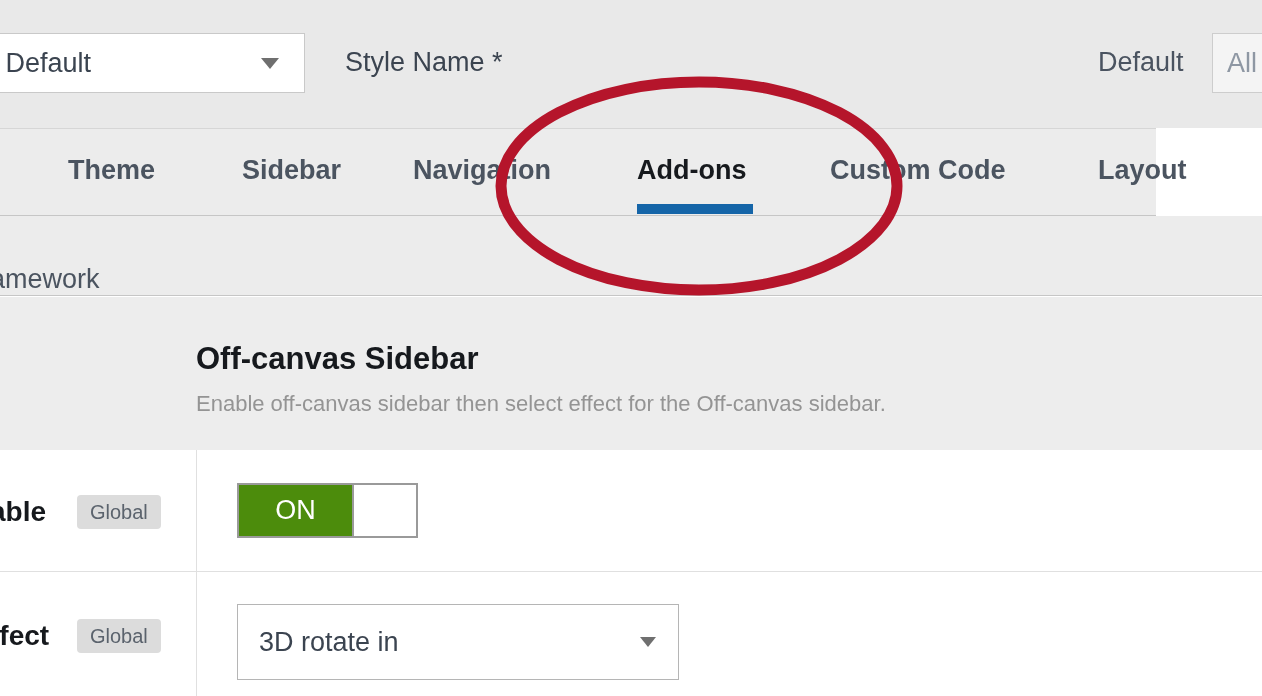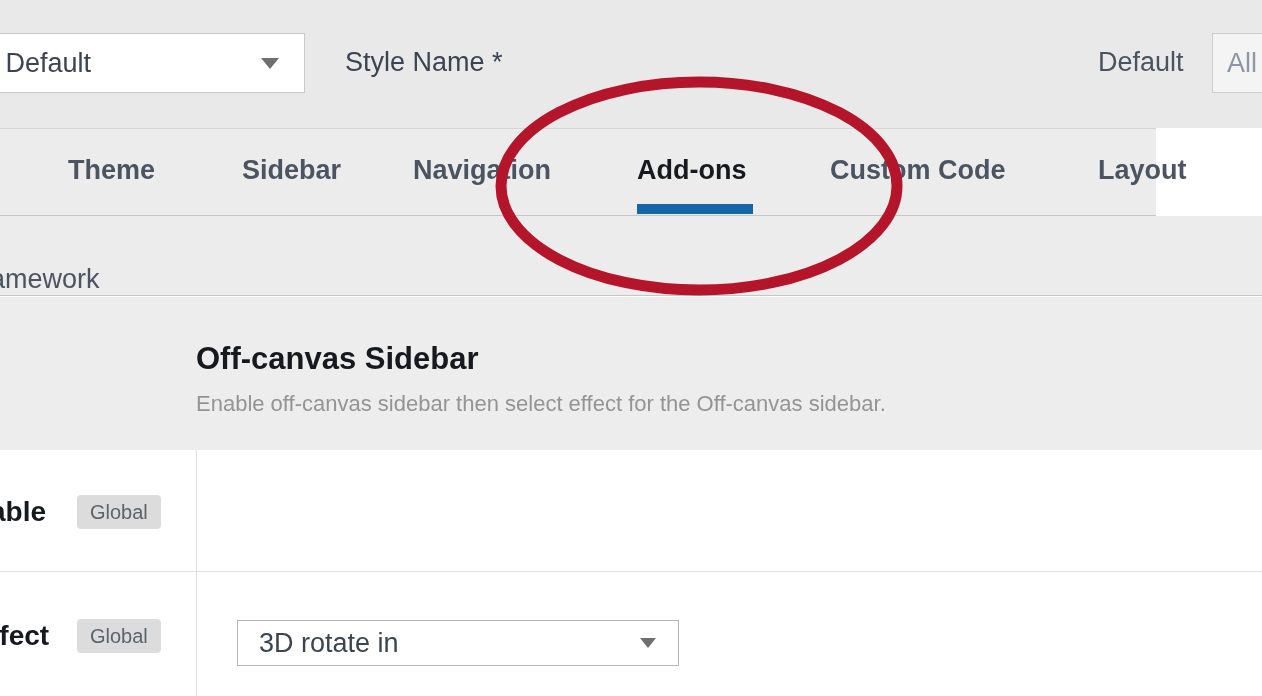--- a/index.html
+++ b/index.html
@@ -284,25 +284,24 @@
     background: #ffffff;
     border-left: 2px solid #9a9a9a;
   }
 
   
   .effect-select {
     position: absolute;
     left: 237px;
     top: 32px;
     width: 442px;
-    height: 46px;
+    height: 76px;
     background: #ffffff;
     border: 1px solid #b5b5b5;
     box-sizing: border-box;
-    margin-top: 16px;
   }
   .effect-select .sel-text {
     position: absolute;
     left: 21px;
     top: 50%;
     transform: translateY(-50%);
     font-size: 27px;
     color: #3b4450;
     white-space: nowrap;
   }
@@ -366,20 +365,26 @@
     <div class="section-desc">Enable off-canvas sidebar then select effect for the Off-canvas sidebar.</div>
   </div>
 
   <div class="form-area">
 
     <div class="form-row row0">
       <div class="row-divider"></div>
       <div class="row-label">able</div>
       <div class="global-badge" style="left:77px; top:45px;">Global</div>
 
+      <div class="toggle">
+        <div class="on-part">
+          <span class="on-label">ON</span>
+        </div>
+        <div class="knob-part"></div>
+      </div>
     </div>
 
     <div class="form-row row1">
       <div class="row-divider"></div>
       <div class="row-label">ffect</div>
       <div class="global-badge" style="left:77px; top:47px;">Global</div>
 
       <div class="effect-select">
         <span class="sel-text">3D rotate in</span>
         <span class="chev"></span>

